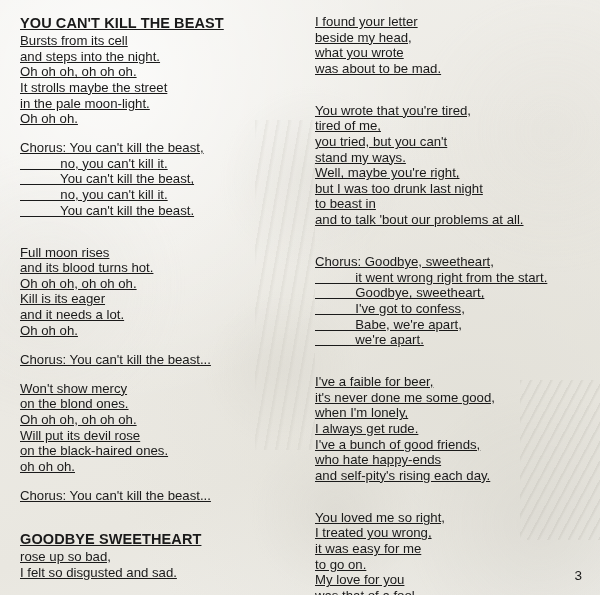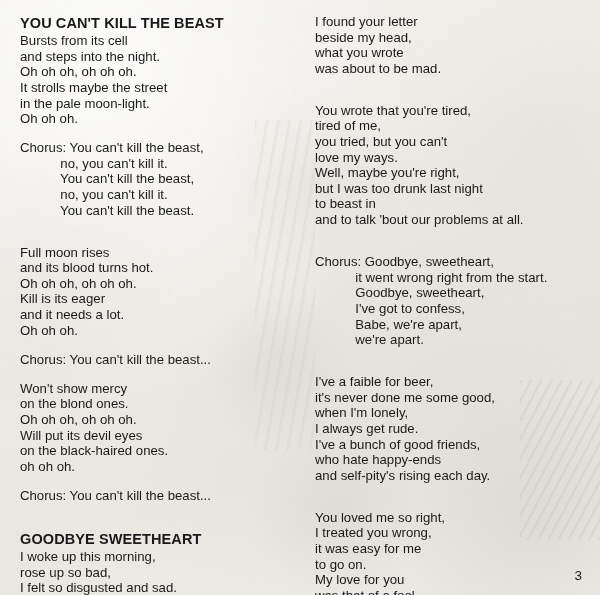--- a/index.html
+++ b/index.html
@@ -64,20 +64,21 @@
   }
 
   .columns {
     position: relative;
     display: flex;
     gap: 0;
     height: 100%;
   }
   .col {
     width: 285px;
+    text-decoration: underline;
   }
   .col.right {
     margin-left: 28px;
   }
 
   h2.song-title {
     font-size: 14.5px;
     font-weight: bold;
     letter-spacing: 0.1px;
     margin: 0 0 1px 0;
@@ -147,35 +148,34 @@
       </div>
 
       <div class="block">
         <div class="line">Chorus: You can't kill the beast...</div>
       </div>
 
       <div class="block">
         <div class="line">Won't show mercy</div>
         <div class="line">on the blond ones.</div>
         <div class="line">Oh oh oh, oh oh oh.</div>
-        <div class="line">Will put its devil eyes</div>
+        <div class="line">Will put its devil rose</div>
         <div class="line">on the black-haired ones.</div>
         <div class="line">oh oh oh.</div>
       </div>
 
       <div class="block">
         <div class="line">Chorus: You can't kill the beast...</div>
       </div>
 
       <div class="spacer-sm"></div>
 
       <h2 class="song-title">GOODBYE SWEETHEART</h2>
 
       <div class="block tight">
-        <div class="line">I woke up this morning,</div>
         <div class="line">rose up so bad,</div>
         <div class="line">I felt so disgusted and sad.</div>
       </div>
 
     </div>
 
     <div class="col right">
 
       <div class="block">
         <div class="line">I found your letter</div>
@@ -183,21 +183,21 @@
         <div class="line">what you wrote</div>
         <div class="line">was about to be mad.</div>
       </div>
 
       <div class="spacer-sm"></div>
 
       <div class="block">
         <div class="line">You wrote that you're tired,</div>
         <div class="line">tired of me,</div>
         <div class="line">you tried, but you can't</div>
-        <div class="line">love my ways.</div>
+        <div class="line">stand my ways.</div>
         <div class="line">Well, maybe you're right,</div>
         <div class="line">but I was too drunk last night</div>
         <div class="line">to beast in</div>
         <div class="line">and to talk 'bout our problems at all.</div>
       </div>
 
       <div class="spacer-sm"></div>
 
       <div class="block">
         <div class="line">Chorus: Goodbye, sweetheart,</div>

